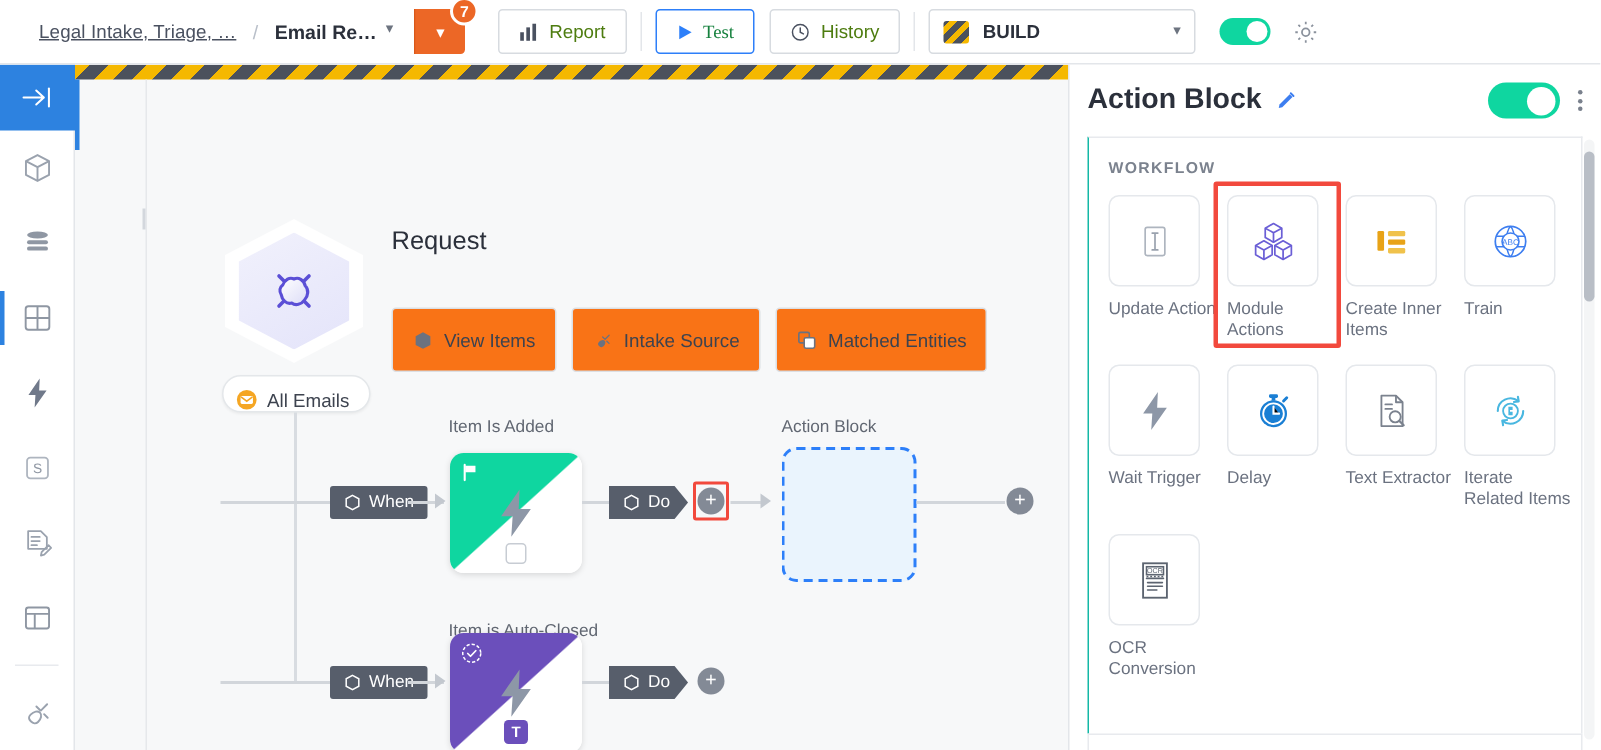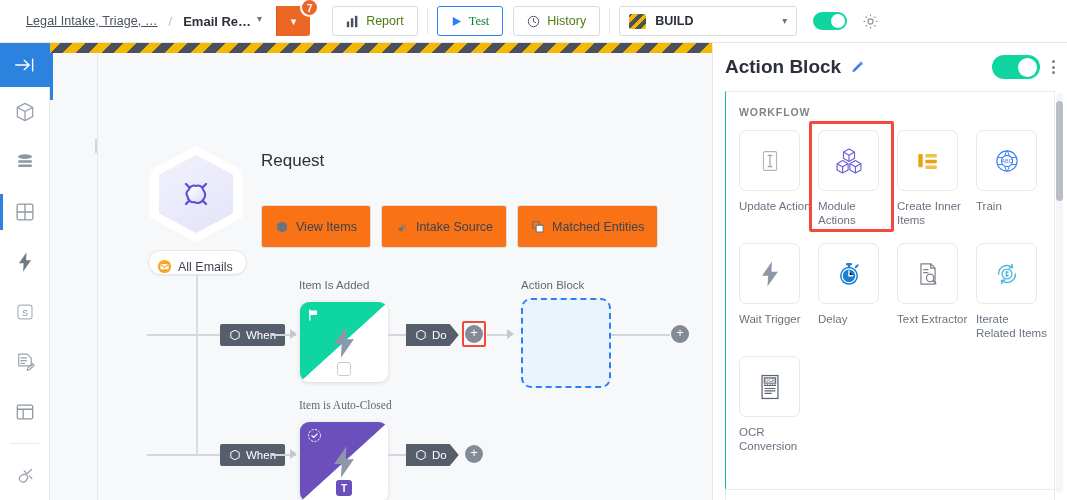--- a/index.html
+++ b/index.html
@@ -551,21 +551,21 @@
 
     <div class="conn" style="left:437px; top:291px; width:24px;"></div>
     <div class="arrowhead" style="left:457px; top:286px;"></div>
 
     <div class="flow-label" style="left:471px; top:236px;">Action Block</div>
     <div class="dashed-block"></div>
 
     <div class="conn" style="left:561px; top:291px; width:59px;"></div>
     <div class="plus-node" style="left:621px; top:282px;">+</div>
 
-    <div class="flow-label" style="left:249px; top:356px;font-family:Liberation Serif, serif;">Item is Auto-Closed</div>
+    <div class="flow-label" style="left:249px; top:372px;">Item is Auto-Closed</div>
 
     <div class="conn" style="left:97px; top:411px; width:73px;"></div>
     <div class="chip-when" style="left:170px; top:401px;">
       <svg width="12" height="12" viewBox="0 0 24 24">
         <path d="M12 2.6 20.4 7v10L12 21.4 3.6 17V7z" fill="none" stroke="#fff" stroke-width="2"></path>
       </svg>
       <span>When</span>
     </div>
     <div class="conn" style="left:222px; top:411px; width:24px;"></div>
     <div class="arrowhead" style="left:240px; top:406px;"></div>

